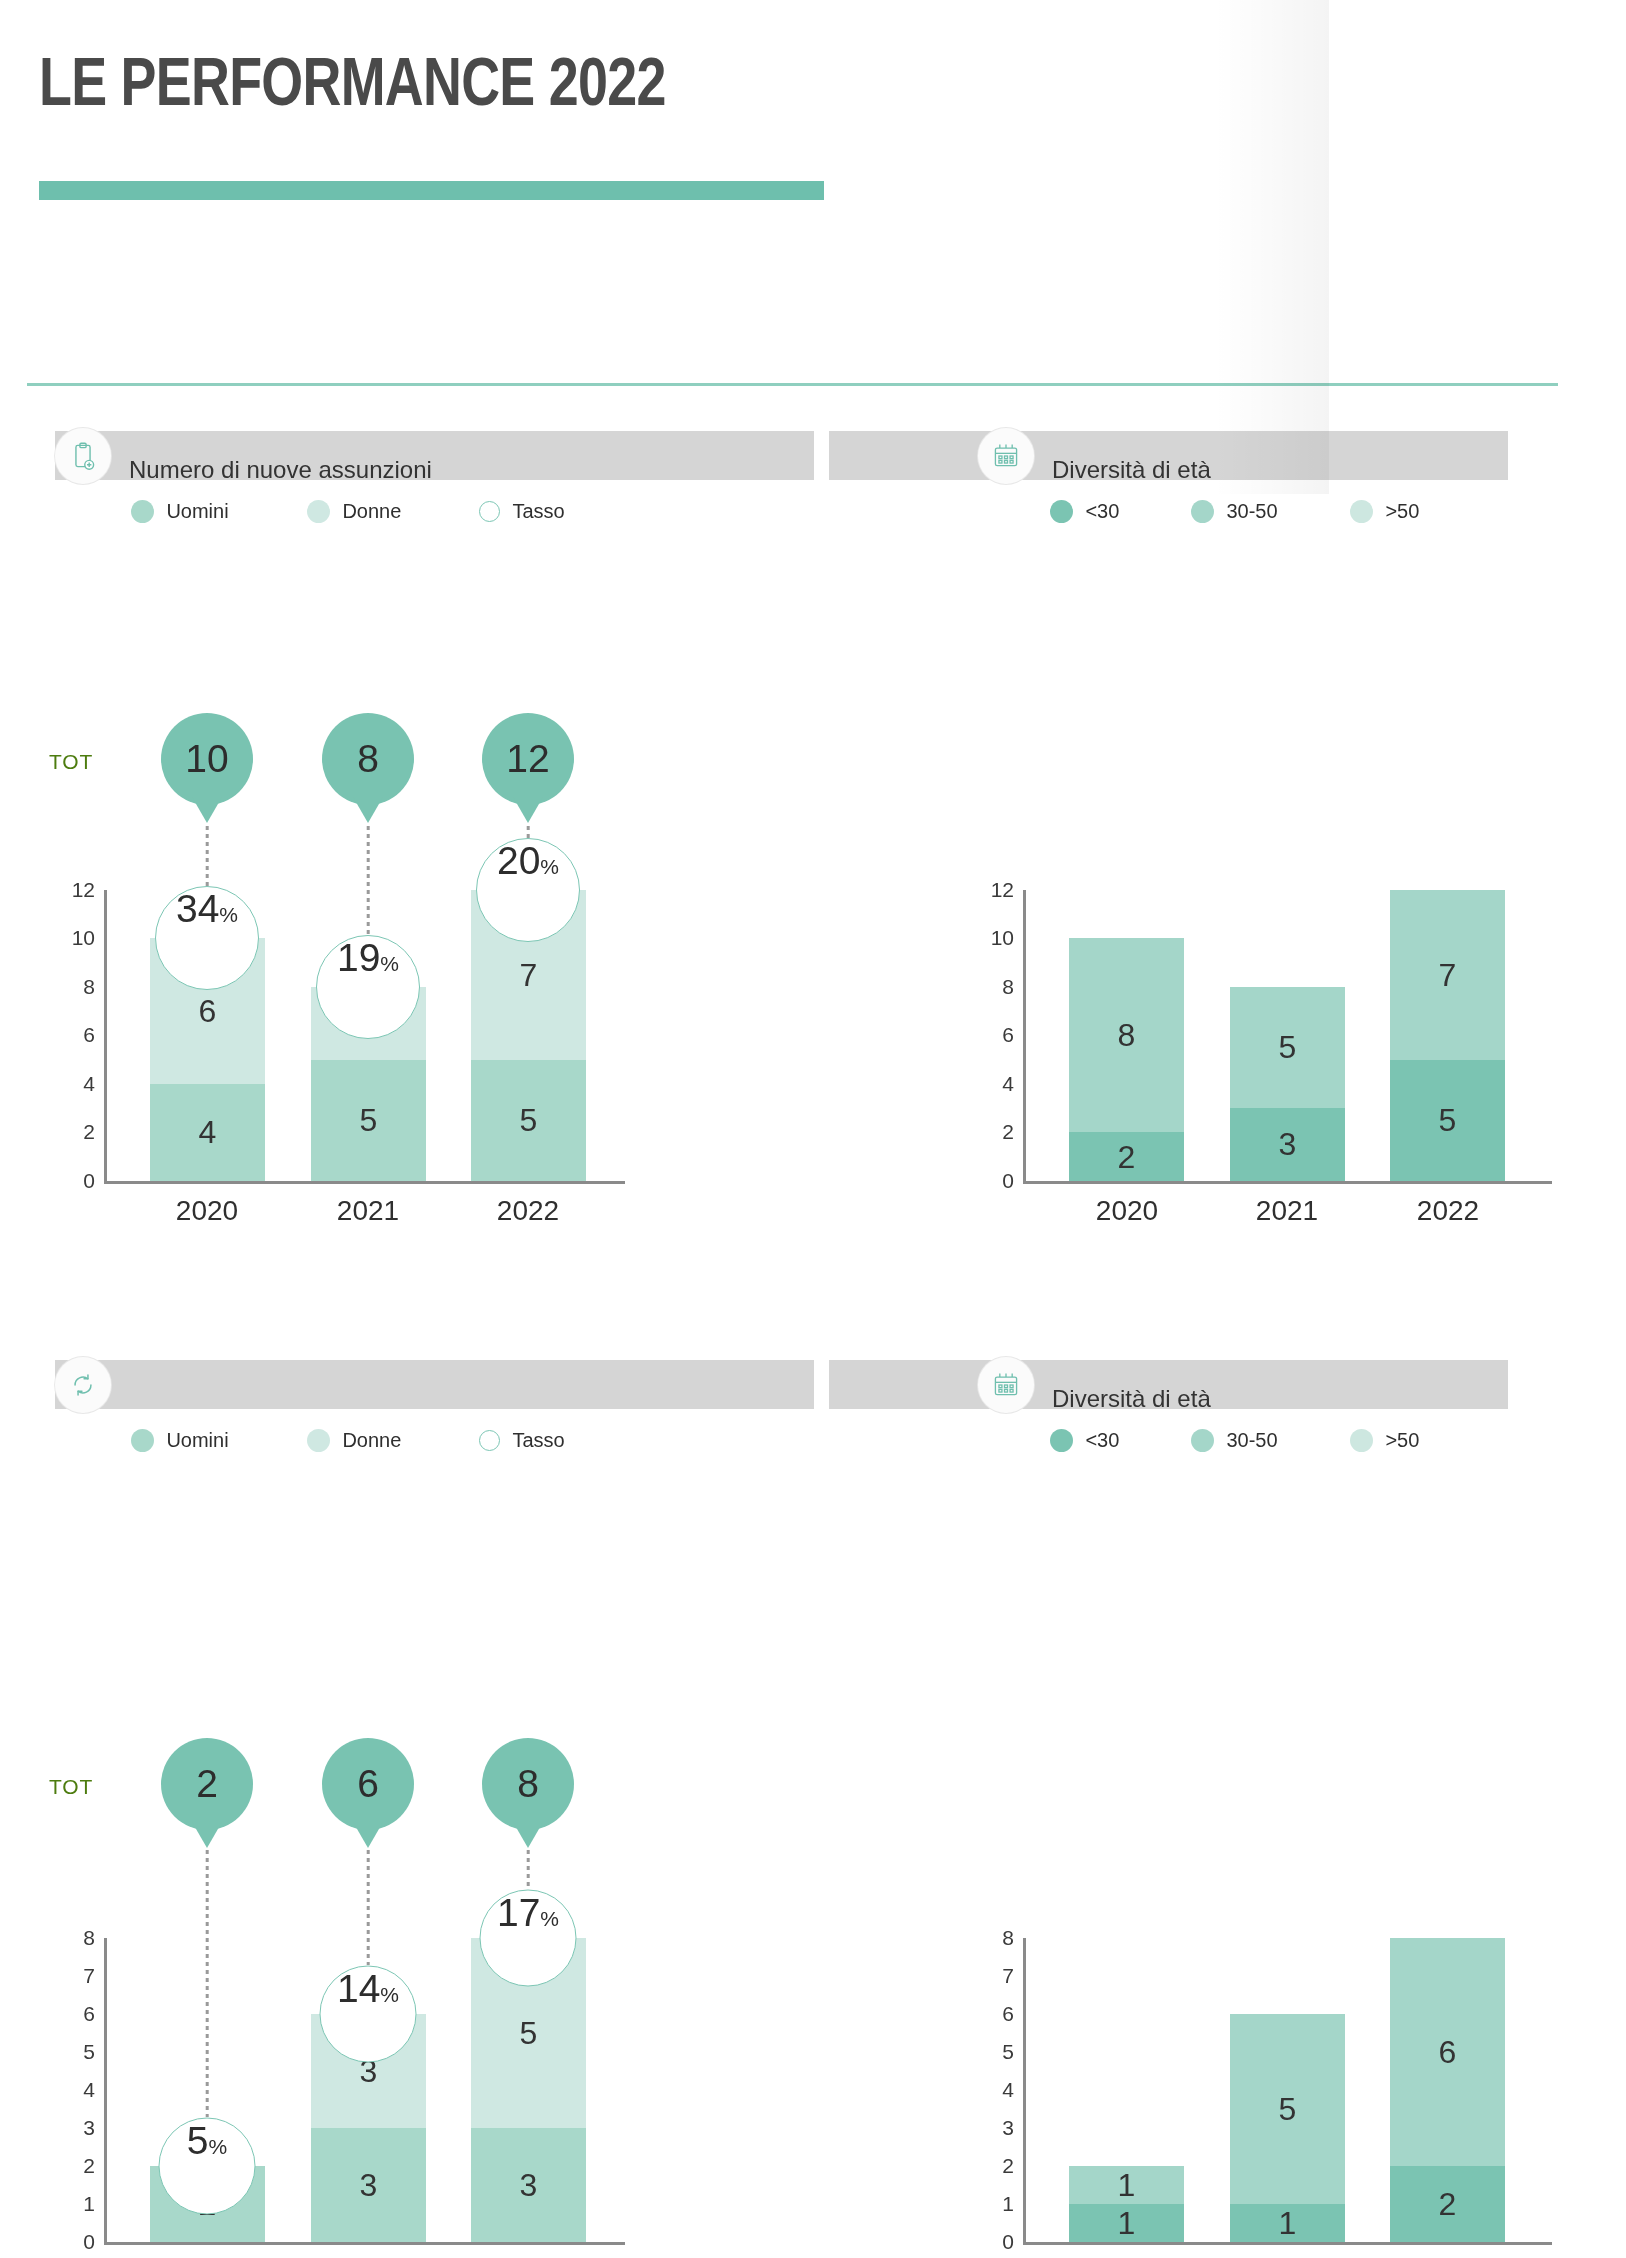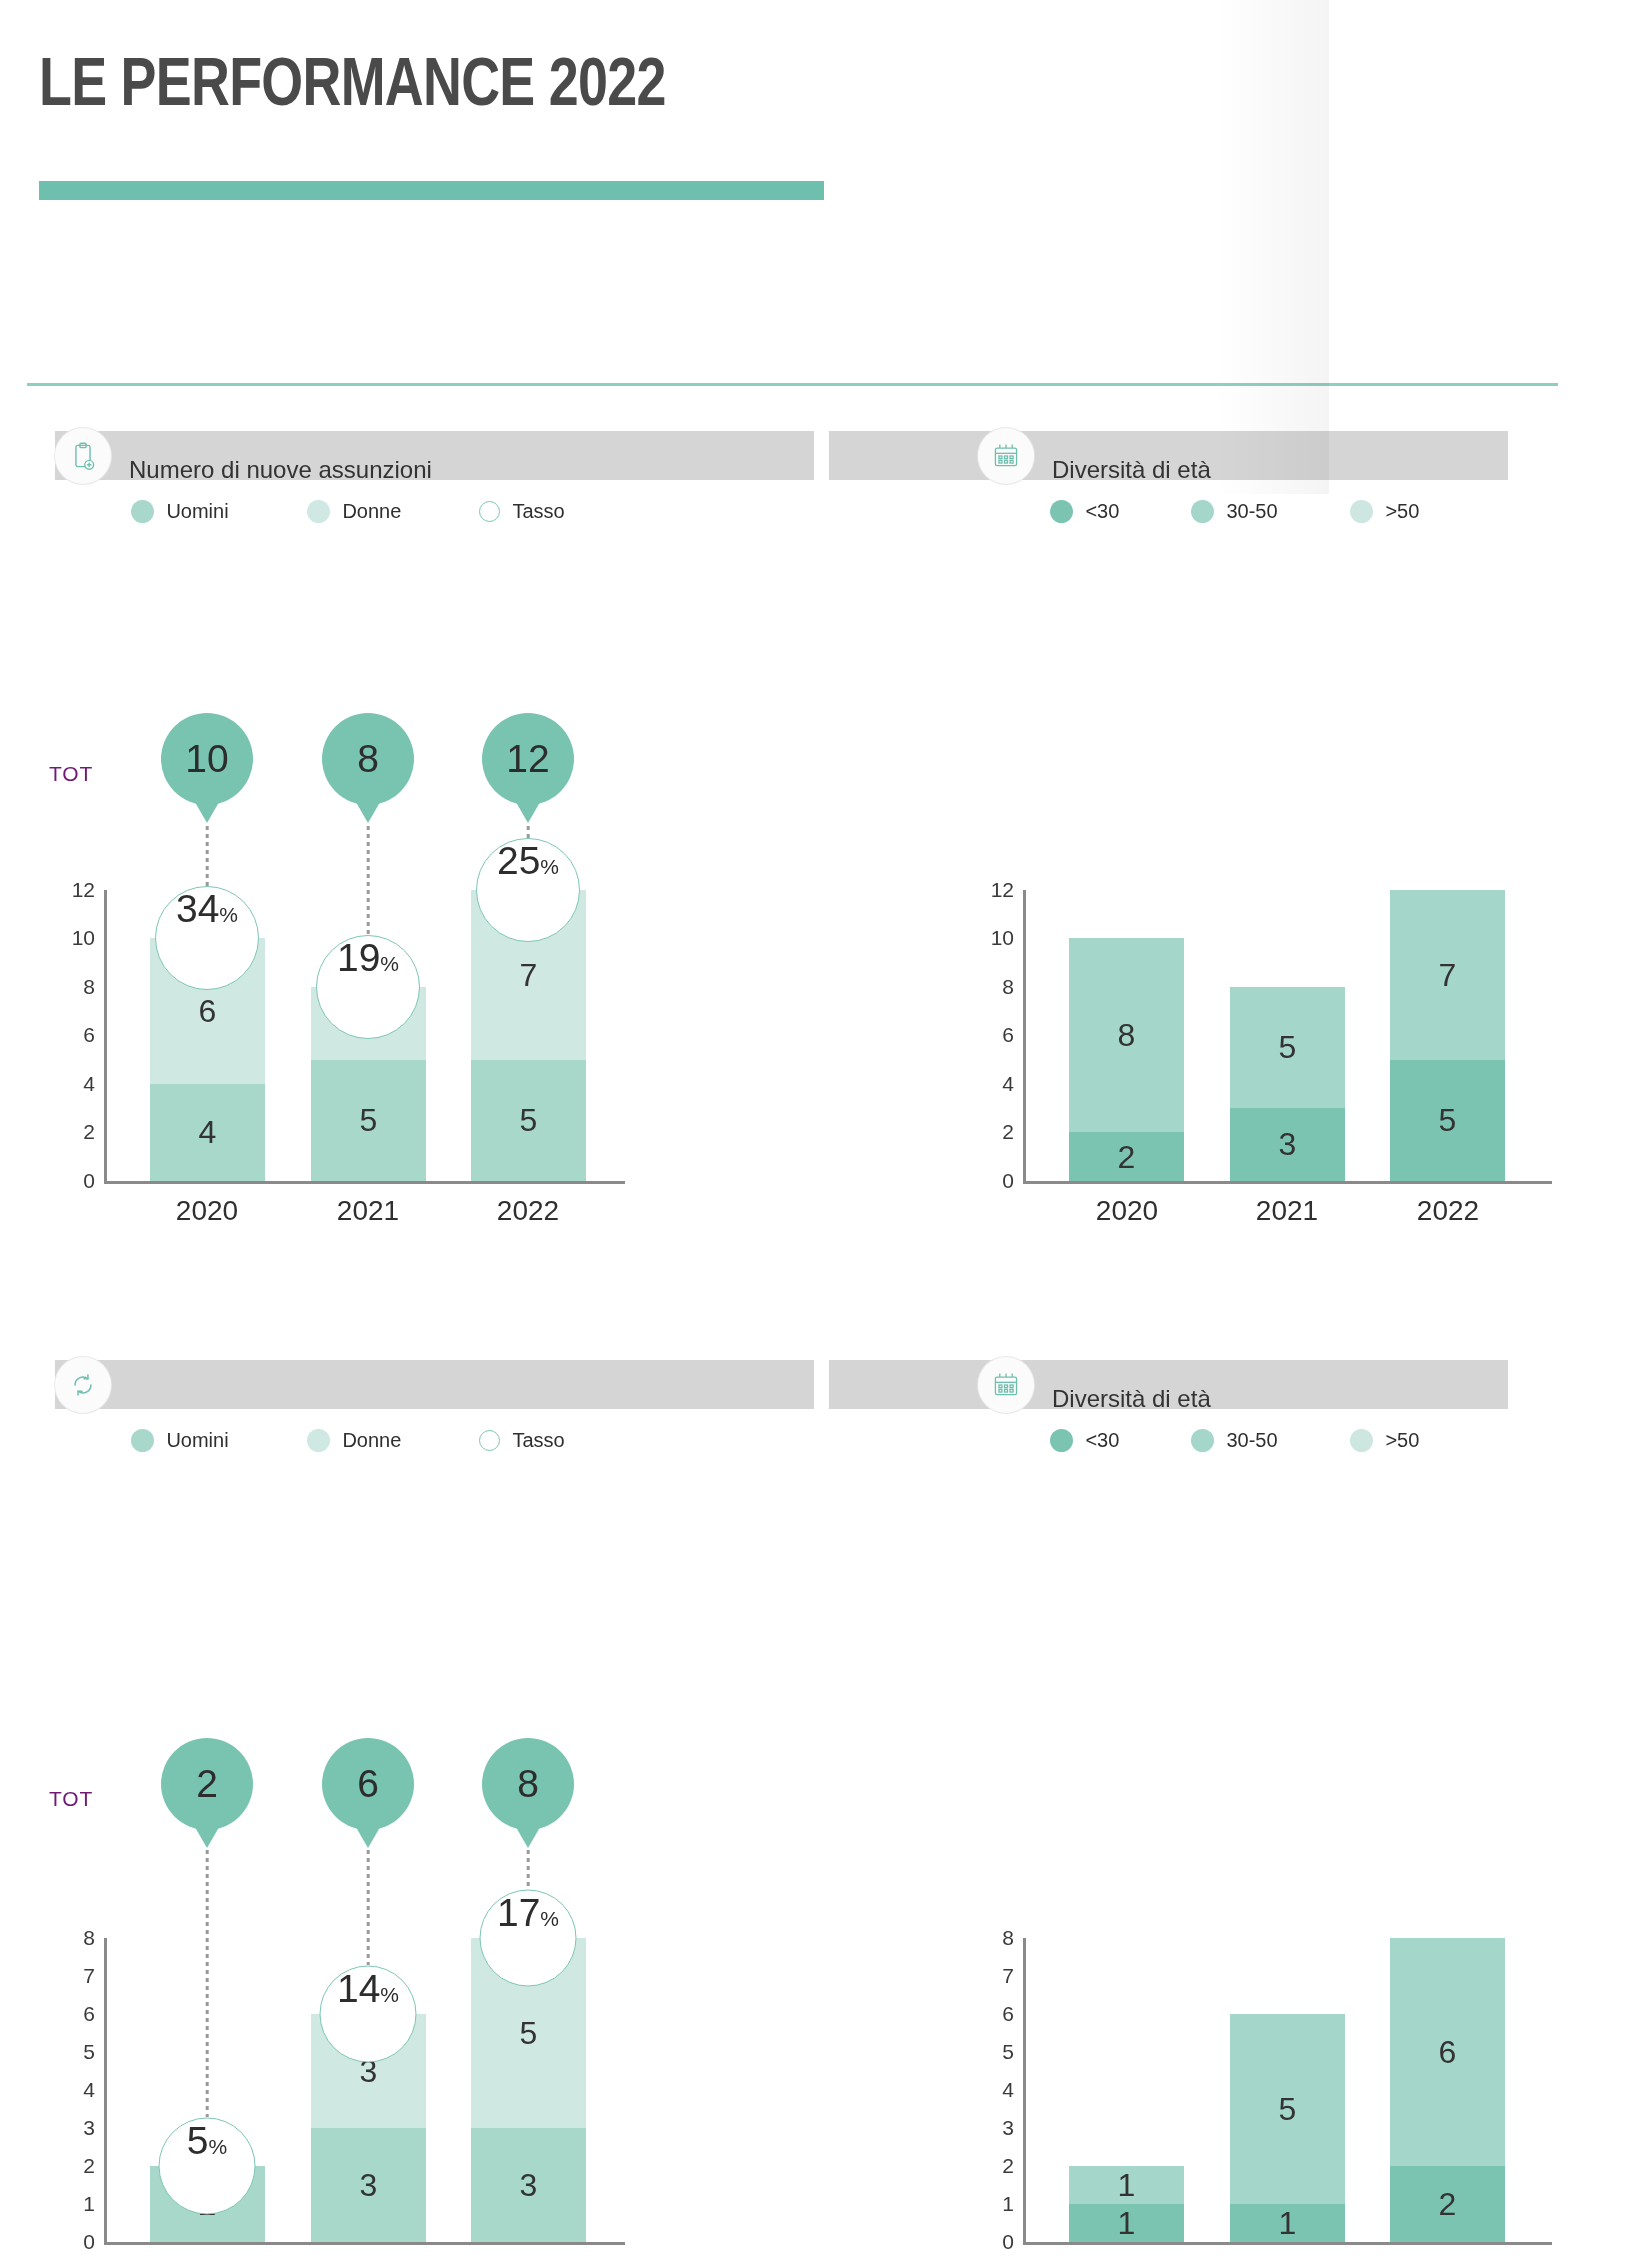--- a/index.html
+++ b/index.html
@@ -98,23 +98,22 @@
     font-family: "Liberation Sans Narrow","Liberation Sans",sans-serif;
     transform: translateX(-50%);
   }
   .bar { position: absolute; }
   .bar-val {
     position: absolute; left: 0; right: 0; text-align: center;
     font-size: 32px; color: #333; transform: translateY(-50%);
     font-family: "Liberation Sans Narrow","Liberation Sans",sans-serif;
   }
   .tot-label {
-    position: absolute; font-size: 21px; color: #701a75; letter-spacing: 0.9px;
-    font-family: "Liberation Sans Narrow","Liberation Sans",sans-serif;
-    margin-top: 12px;
+    position: absolute; font-size: 21px; color: #4d7c0f; letter-spacing: 0.9px;
+    font-family: "Liberation Sans Narrow","Liberation Sans",sans-serif;
   }
 
   
   .balloon {
     position: absolute; width: 92px; height: 92px;
     transform: translateX(-50%);
   }
   .balloon .circ {
     position: absolute; inset: 0; border-radius: 50%; background: #79C3B1;
   }
@@ -271,21 +270,21 @@
           <span class="v">19</span>
           <span class="p">%</span>
         </div>
         <div class="dotline" style="left: 368px; top: 298px; height: 109px;"></div>
         <div class="balloon" style="left: 528px; top: 185px;">
           <div class="circ"></div>
           <div class="tip"></div>
           <div class="num">12</div>
         </div>
         <div class="rate" style="width: 104px; height: 104px; left: 528px; top: 362px;">
-          <span class="v">25</span>
+          <span class="v">20</span>
           <span class="p">%</span>
         </div>
         <div class="dotline" style="left: 528px; top: 298px; height: 11.5px;"></div>
         <div class="tot-label" style="left: 49px; top: 222px;">TOT</div>
       </div>
 
     <div class="plot" id="plot1" style="left:0; top:97px; width:1588px; height:371px;">
         <div class="axis-v" style="left: 1023px; top: 362px; height: 291px;"></div>
         <div class="axis-h" style="left: 1023px; top: 653px; width: 529px;"></div>
         <div class="ytick" style="left: 970px; top: 653px;">0</div>

